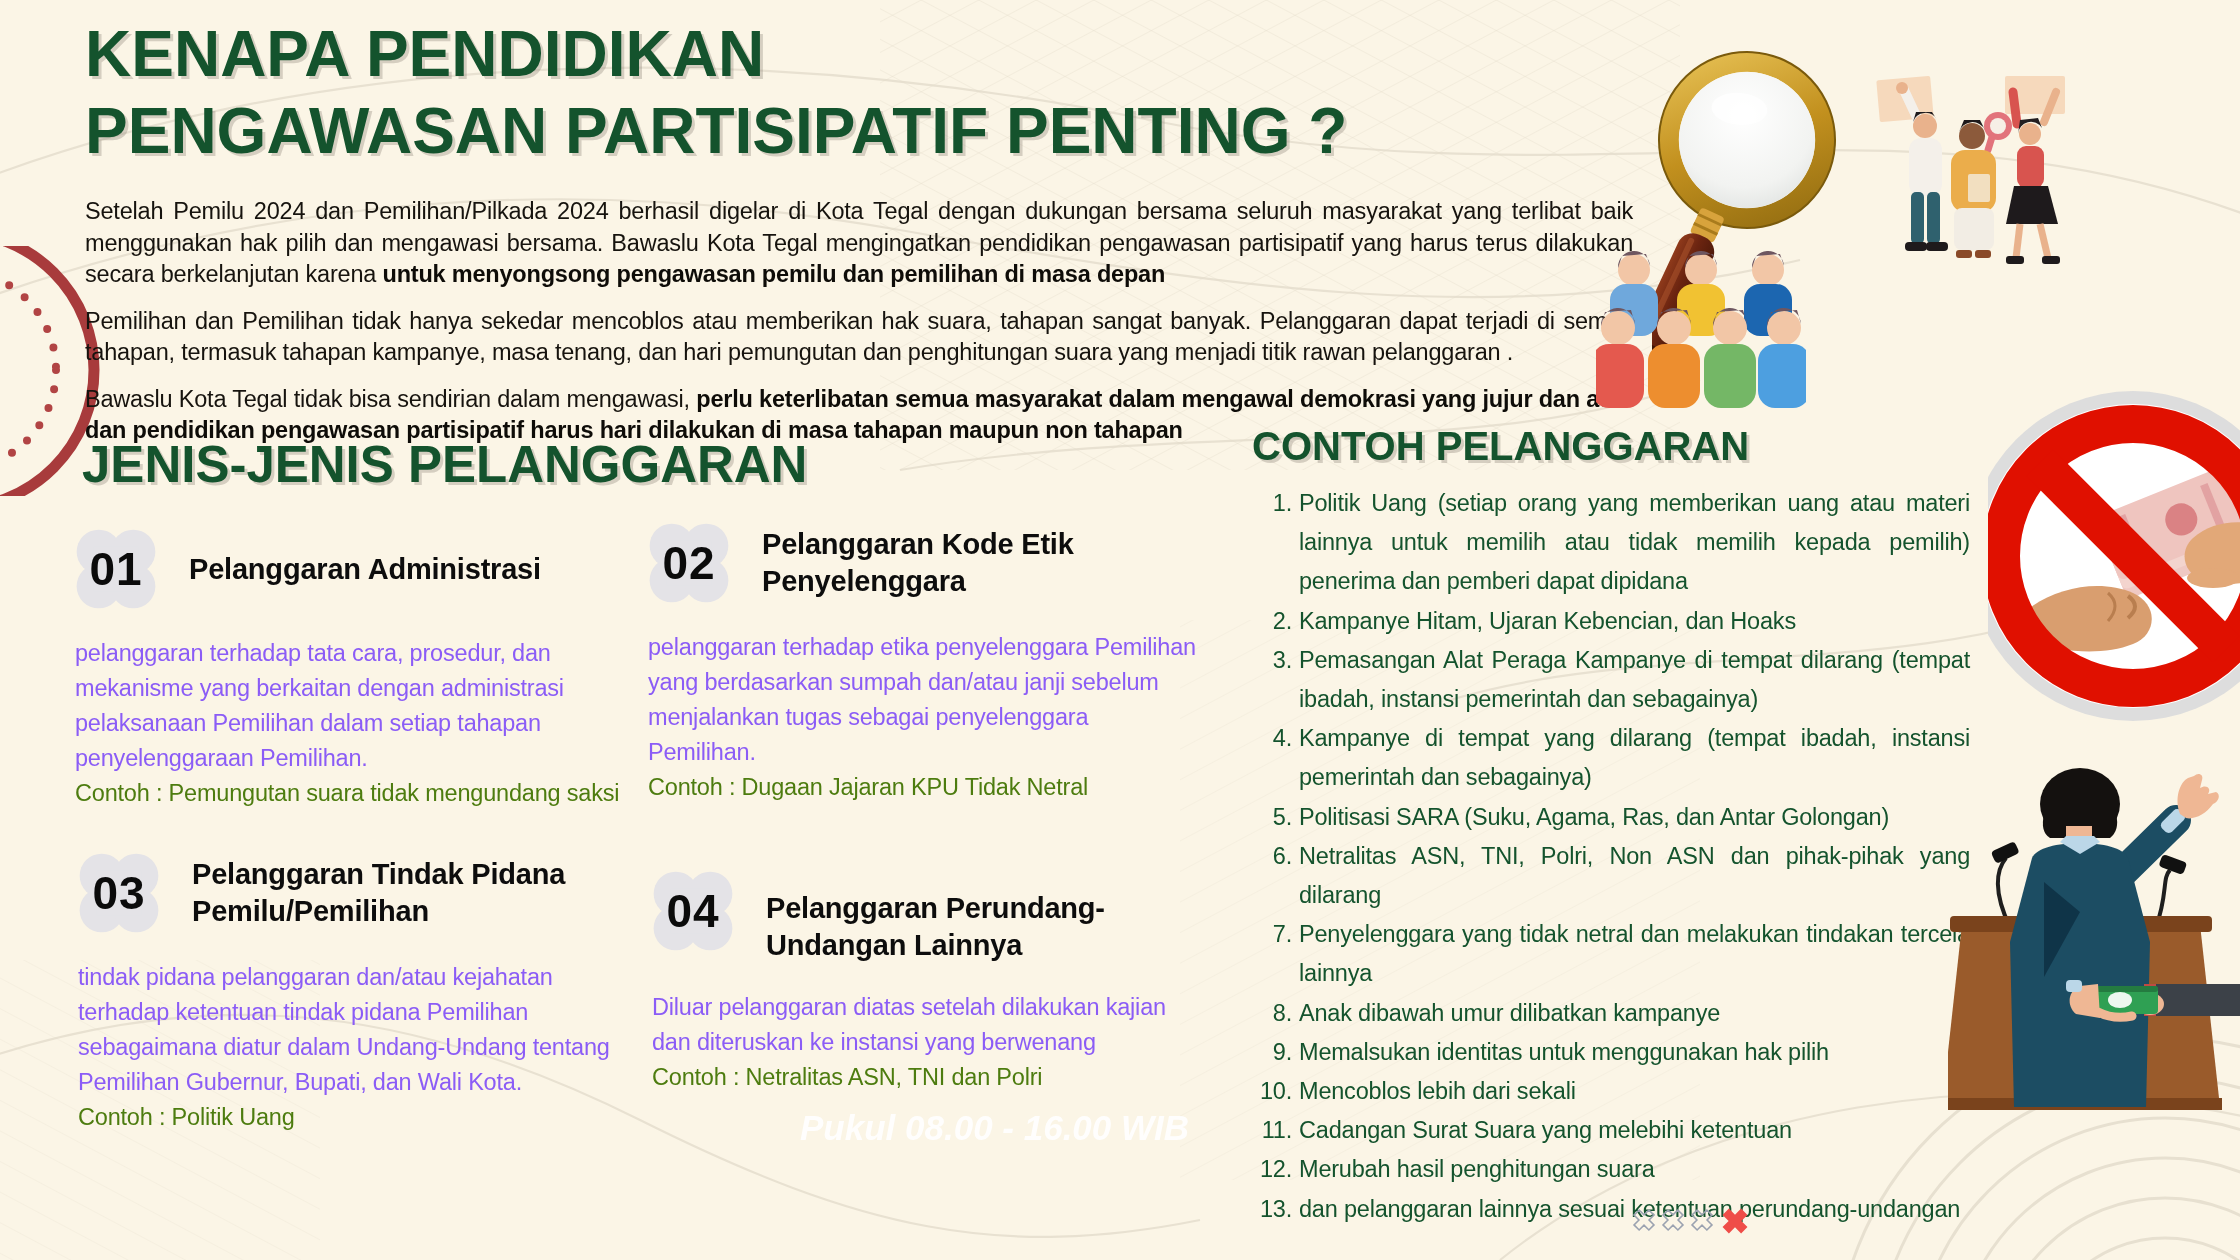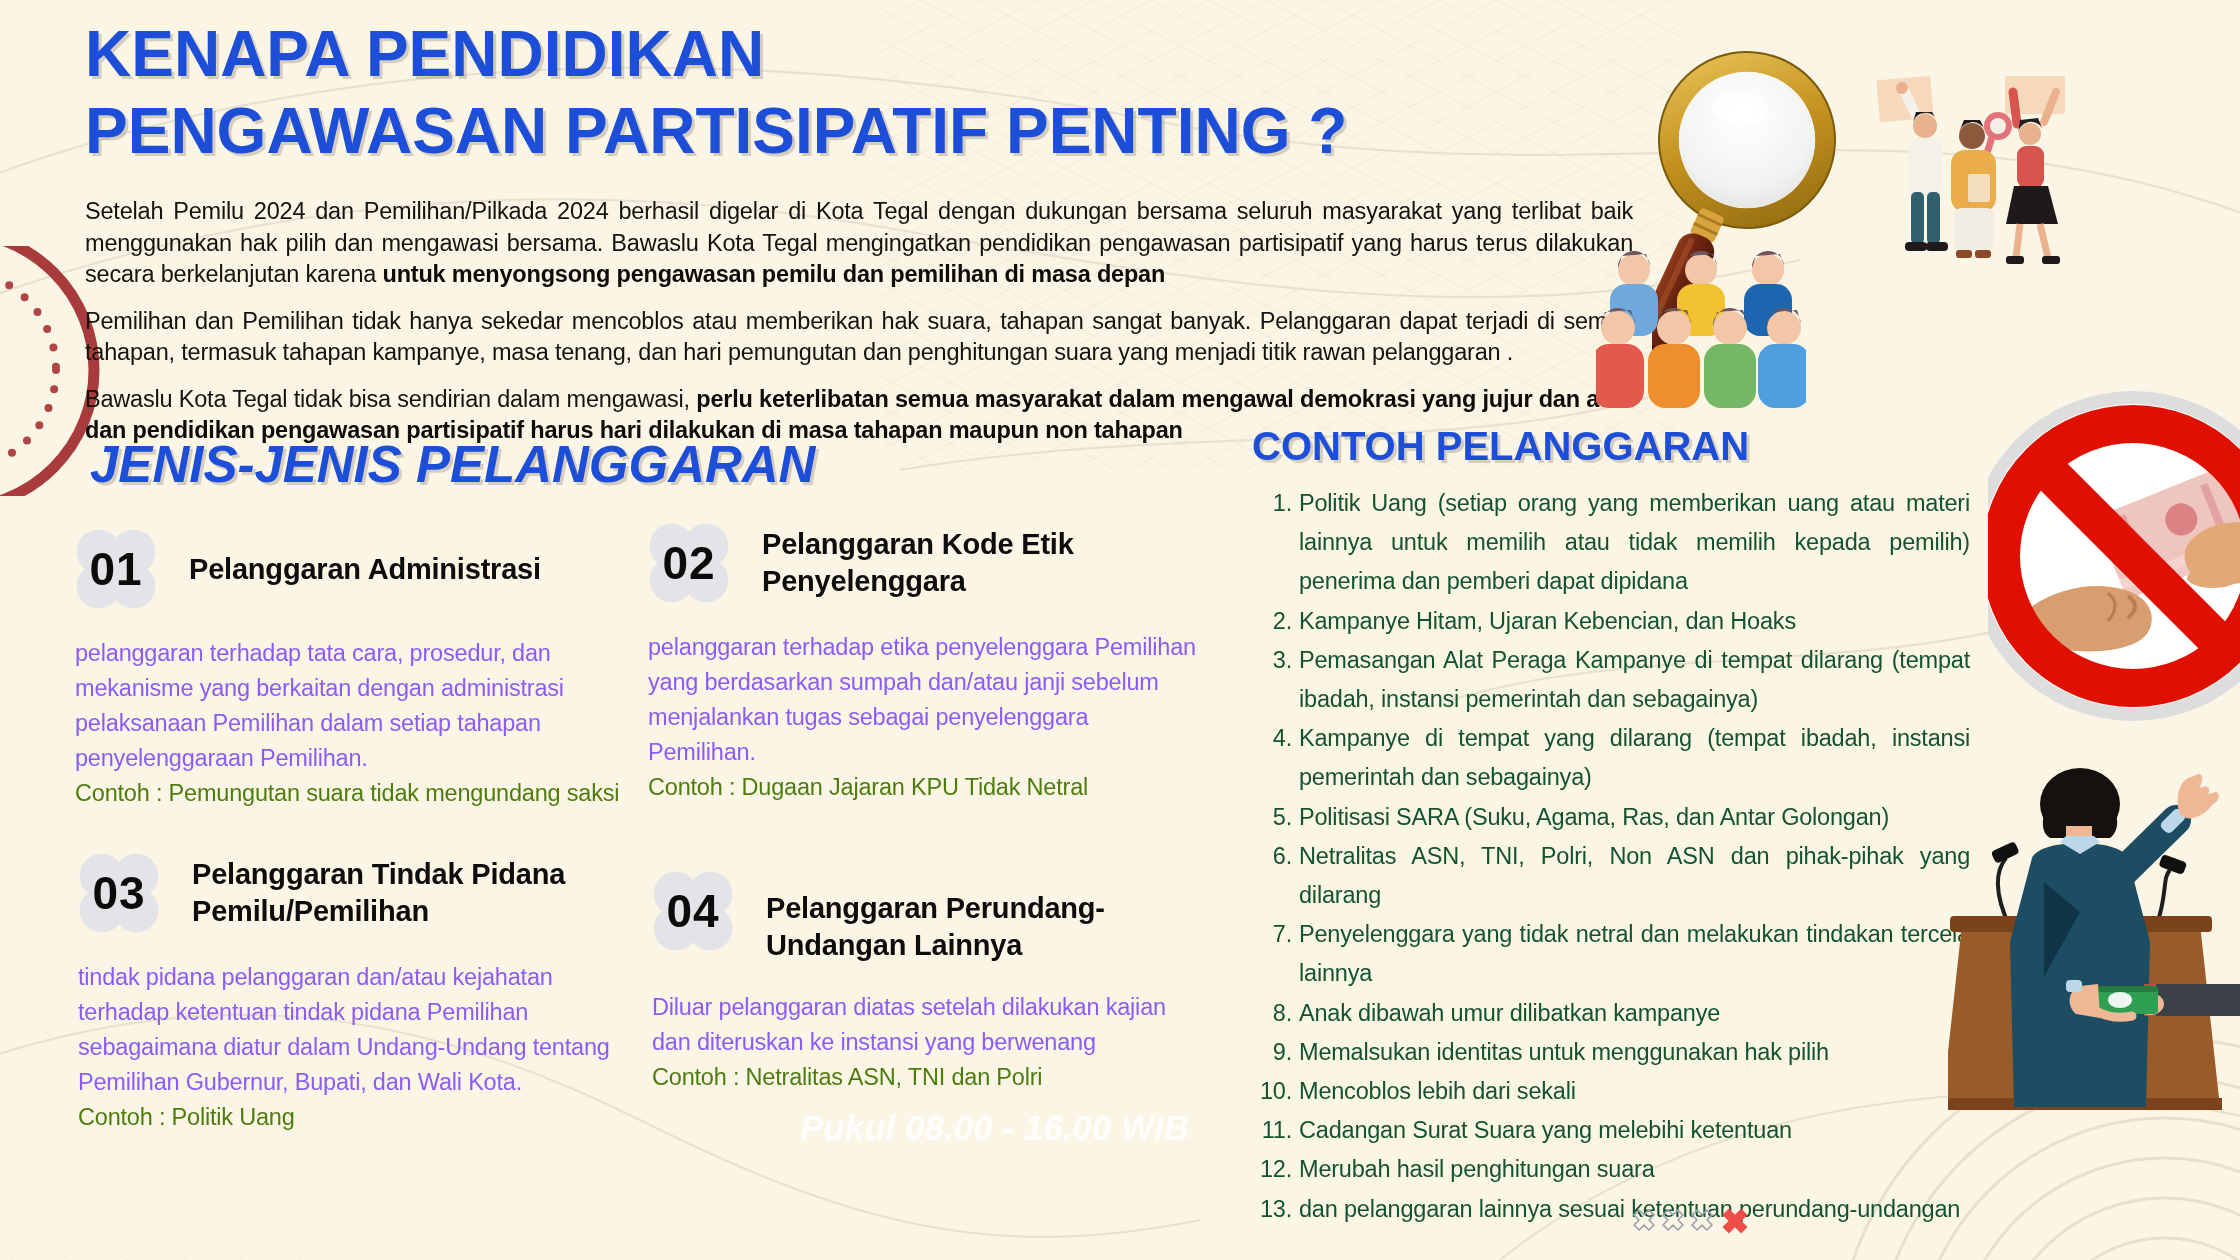--- a/index.html
+++ b/index.html
@@ -3,21 +3,21 @@
 <meta charset="utf-8">
 <style>
   html,body{margin:0;padding:0;background:#9a948a;}
   .poster{
     position:relative; width:2240px; height:1260px; overflow:hidden;
     background:#FBF5E6; font-family:"Liberation Sans",sans-serif;
   }
   .abs{position:absolute;}
   
   .red-heading{
-    color:#1d4ed8; font-weight:bold; letter-spacing:0px;
+    color:#14532d; font-weight:bold; letter-spacing:0px;
     text-shadow:3px 3px 0 rgba(125,115,105,0.30);
   }
   .title-line{font-size:64px; line-height:77px; white-space:nowrap;}
   .jenis-heading{font-size:51px; line-height:54px; white-space:nowrap;}
   .contoh-heading{font-size:40px; line-height:44px; white-space:nowrap;}
   
   .intro{width:1548px;}
   .para{
     margin:0 0 15px 0; font-size:23.5px; line-height:31.5px;
     text-align:justify; color:#16130e; letter-spacing:-0.2px;
@@ -98,21 +98,21 @@
     <div class="red-heading title-line">KENAPA PENDIDIKAN</div>
     <div class="red-heading title-line">PENGAWASAN PARTISIPATIF PENTING ?</div>
   </div>
 
   <div class="abs intro" style="left:85px;top:196px;">
     <p class="para"><span>Setelah Pemilu 2024 dan Pemilihan/Pilkada 2024 berhasil digelar di Kota Tegal dengan dukungan bersama seluruh masyarakat yang terlibat baik menggunakan hak pilih dan mengawasi bersama. Bawaslu Kota Tegal mengingatkan pendidikan pengawasan partisipatif yang harus terus dilakukan secara berkelanjutan karena </span><b>untuk menyongsong pengawasan pemilu dan pemilihan di masa depan</b></p>
     <p class="para"><span>Pemilihan dan Pemilihan tidak hanya sekedar mencoblos atau memberikan hak suara, tahapan sangat banyak. Pelanggaran dapat terjadi di semua tahapan, termasuk tahapan kampanye, masa tenang, dan hari pemungutan dan penghitungan suara yang menjadi titik rawan pelanggaran .</span></p>
     <p class="para" style="text-align:left;"><span>Bawaslu Kota Tegal tidak bisa sendirian dalam mengawasi, </span><b>perlu keterlibatan semua masyarakat dalam mengawal demokrasi yang jujur dan adil</b><br><b>dan pendidikan pengawasan partisipatif harus hari dilakukan di masa tahapan maupun non tahapan</b></p>
   </div>
 
-  <div class="abs red-heading jenis-heading" style="left:90px;top:438px;font-style:italic;">JENIS-JENIS PELANGGARAN</div>
+  <div class="abs red-heading jenis-heading" style="left:82px;top:438px;">JENIS-JENIS PELANGGARAN</div>
 
   <div class="card" style="left:75px;top:528px;width:545px;">
     <div class="card-header">
       <div class="badge">
         <svg viewBox="0 0 100 100">
           <g fill="#E4E3E7">
             <circle cx="29" cy="29" r="27"></circle>
               <circle cx="71" cy="29" r="27"></circle>
             <circle cx="29" cy="71" r="27"></circle>
               <circle cx="71" cy="71" r="27"></circle>

